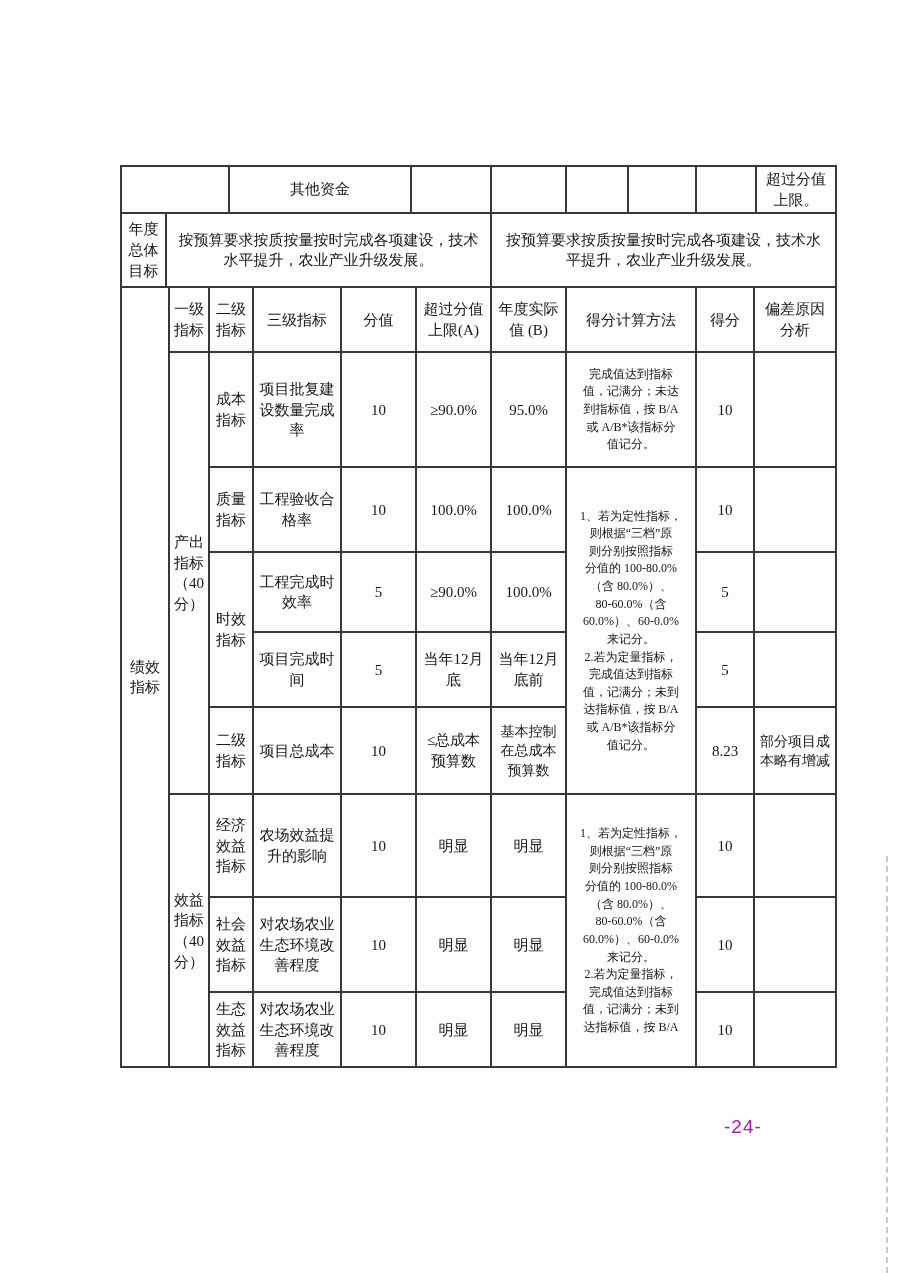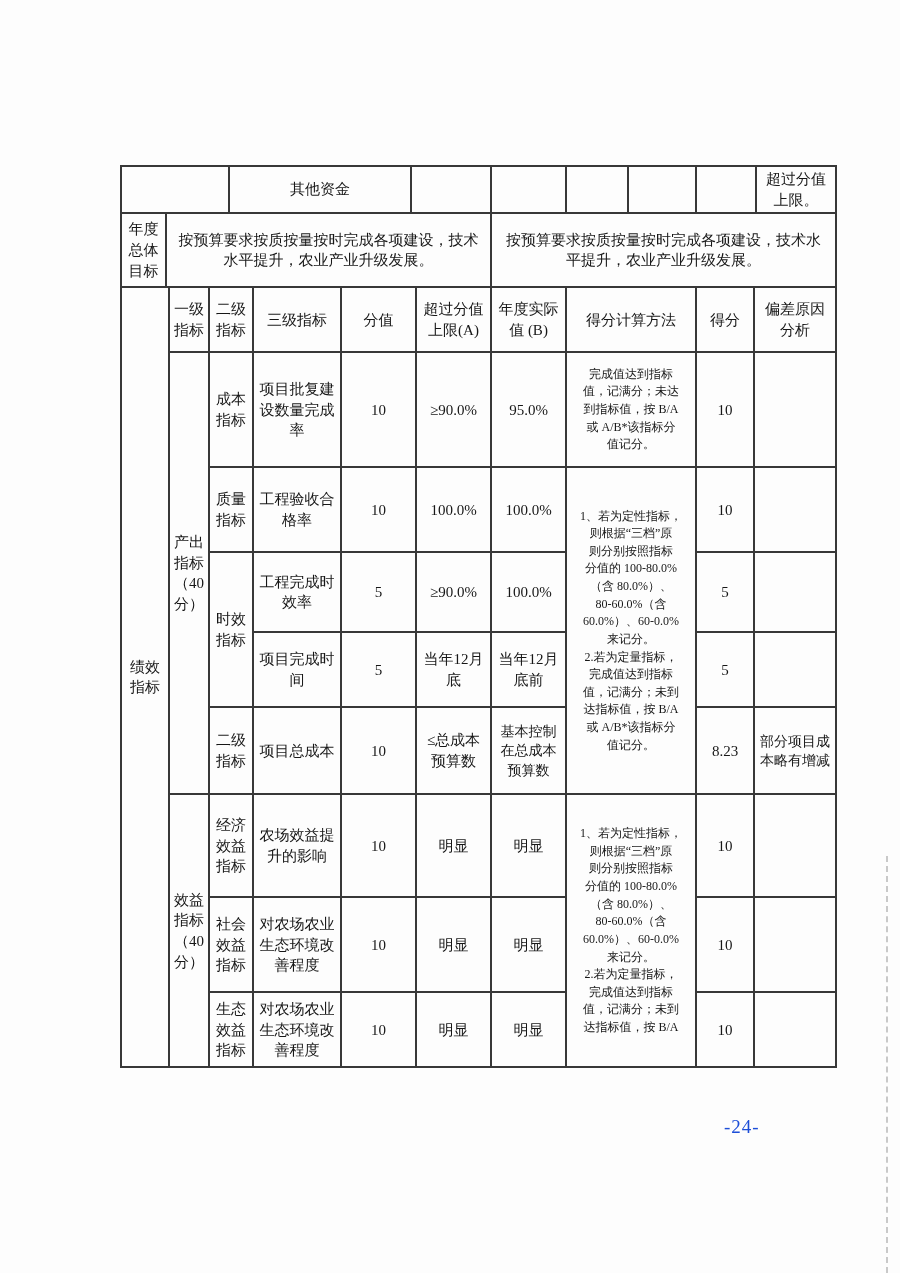--- a/index.html
+++ b/index.html
@@ -7,21 +7,21 @@
         font-family:"Liberation Serif","DejaVu Serif",serif;color:#171717;overflow:hidden;}
   .doc{position:absolute;left:120px;top:165px;width:715px;}
   table{border-collapse:collapse;table-layout:fixed;width:715px;}
   td{border:2px solid #383838;text-align:center;vertical-align:middle;
      padding:2px 3px;font-size:15px;line-height:1.38;overflow:hidden;}
   .stack{margin-top:-2px;}
   .pre{white-space:pre-line;}
   .method{font-size:12px;line-height:1.47;white-space:pre-line;}
   .small{font-size:14px;}
   .pagenum{position:absolute;left:724px;top:1116px;font-size:19px;letter-spacing:1px;
-           font-family:Liberation Serif, serif;color:#1d4ed8;}
+           font-family:Liberation Sans, sans-serif;color:#a21caf;}
   .scanline{position:absolute;left:886px;top:856px;height:417px;width:0;
             border-left:2px dashed #b8b8b8;opacity:.75;}
 </style>
 </head>
 <body>
 
 <div class="page">
   <div class="doc">
 
     <table>

